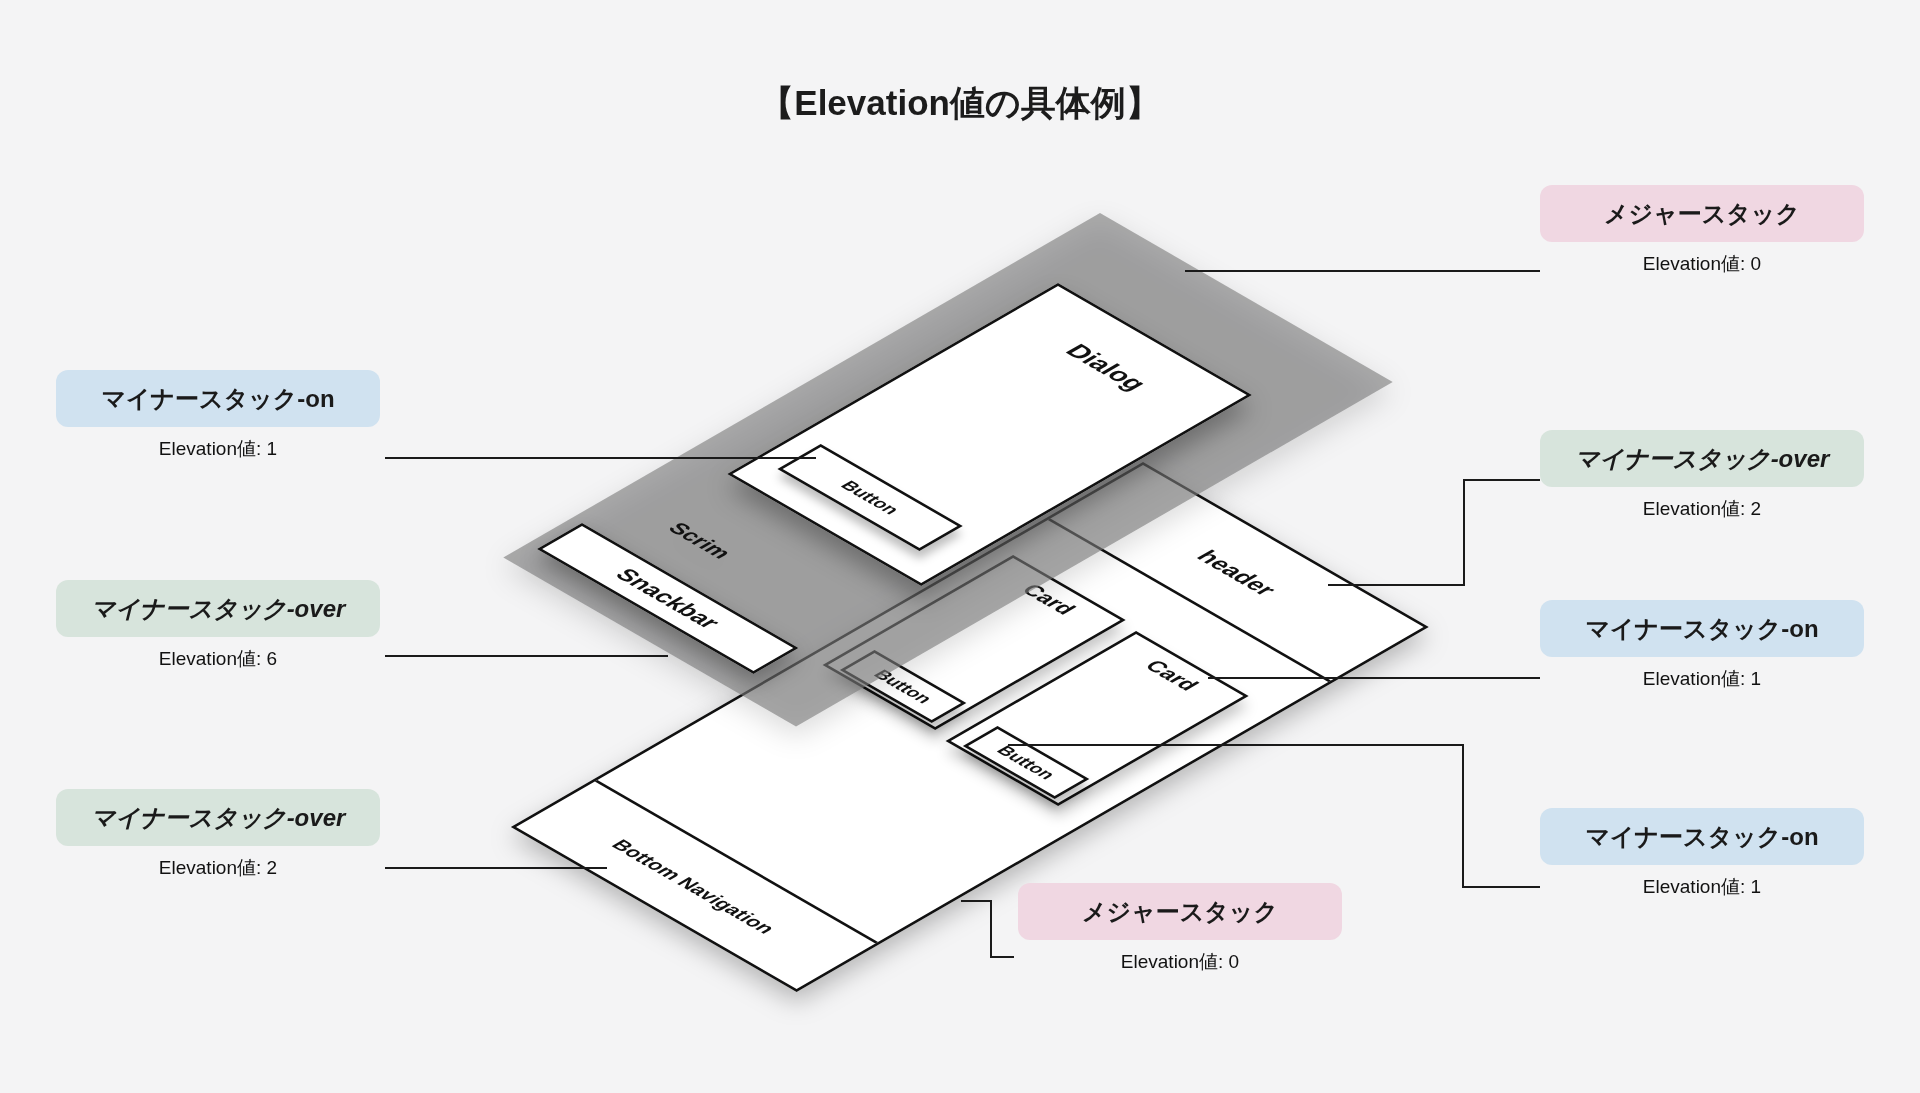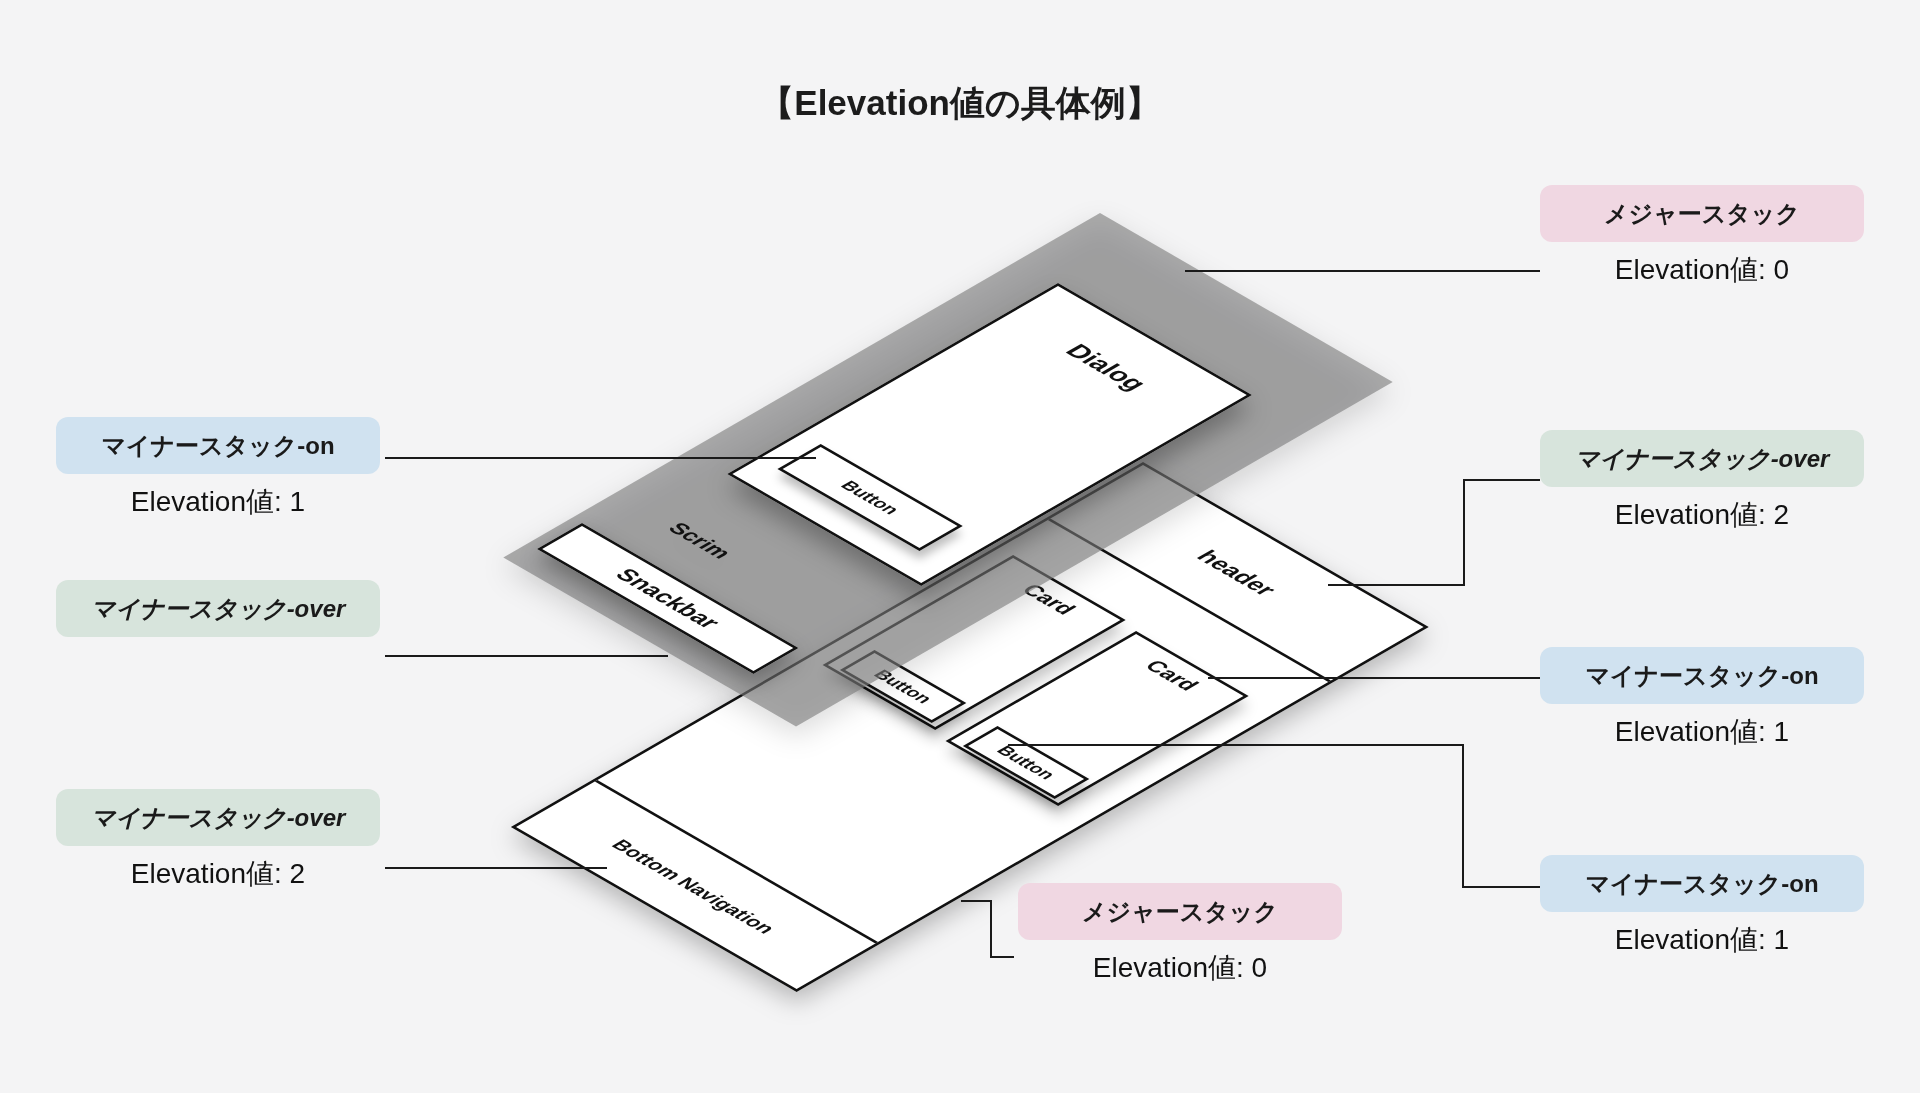--- a/index.html
+++ b/index.html
@@ -64,23 +64,23 @@
   .v{width:2px;}
 
   
   .callout{position:absolute;width:324px;z-index:6;}
   .badge{
     height:57px;border-radius:12px;
     display:flex;align-items:center;justify-content:center;
     font-size:24px;font-weight:700;color:#1a1a1a;
   }
   [data-badge-type="major"]{background:#F0D7E2;}
-  [data-badge-type="on"]{background:#D0E2F0;margin-top:47px;}
+  [data-badge-type="on"]{background:#D0E2F0;}
   [data-badge-type="over"]{background:#D7E4DC;font-style:italic;}
-  .elev{margin-top:9px;text-align:center;font-size:28px;font-weight:500;color:#111;}
+  .elev{margin-top:9px;text-align:center;font-size:19px;font-weight:500;color:#111;}
 </style>
 </head>
 <body>
 
 <div class="title">【Elevation値の具体例】</div>
 
 <div class="pw base-w">
   <div class="iso base">
     <div class="band header-band">
       <span class="plabel header-label">header</span>
@@ -138,20 +138,21 @@
 <div class="conn h" style="left:961px;top:900px;width:31px;"></div>
 <div class="conn v" style="left:990px;top:900px;height:58px;"></div>
 <div class="conn h" style="left:990px;top:956px;width:24px;"></div>
 
 <div class="callout" style="left:56px;top:370px;">
   <div class="badge" data-badge-type="on" style="background: rgb(208, 226, 240);">マイナースタック-on</div>
   <div class="elev">Elevation値: 1</div>
 </div>
 <div class="callout" style="left:56px;top:580px;">
   <div class="badge" data-badge-type="over" style="background: rgb(215, 228, 220);">マイナースタック-over</div>
+  <div class="elev">Elevation値: 6</div>
 </div>
 <div class="callout" style="left:56px;top:789px;">
   <div class="badge" data-badge-type="over" style="background: rgb(215, 228, 220);">マイナースタック-over</div>
   <div class="elev">Elevation値: 2</div>
 </div>
 
 <div class="callout" style="left:1540px;top:185px;">
   <div class="badge" data-badge-type="major" style="background: rgb(240, 215, 226);">メジャースタック</div>
   <div class="elev">Elevation値: 0</div>
 </div>

